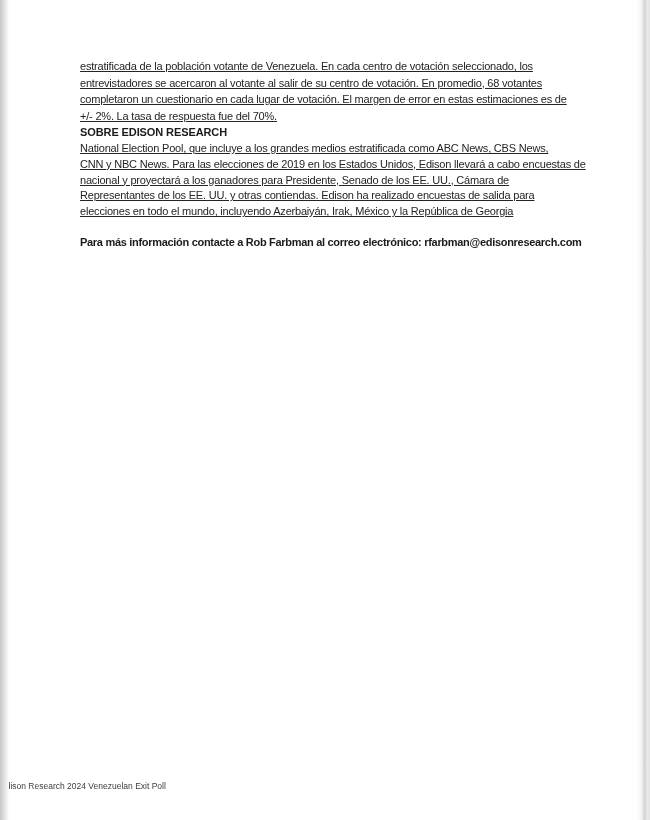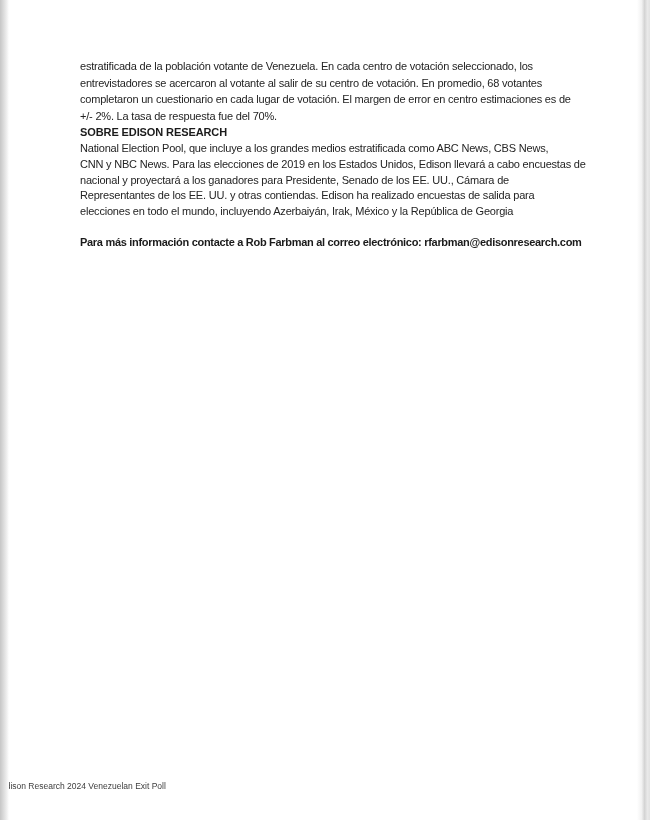--- a/index.html
+++ b/index.html
@@ -33,21 +33,21 @@
     position: absolute;
     left: 80px;
     top: 58px;
     width: 505px;
     color: #242424;
     font-size: 11px;
     line-height: 16.6px;
     letter-spacing: -0.2px;
   }
   .para { margin: 0; }
-  .para .ln { white-space: nowrap; }
+  .para .ln { white-space: nowrap; text-decoration: underline; }
   .para-2 { line-height: 15.8px; }
   .section-heading {
     font-weight: bold;
     color: #1b1b1b;
     letter-spacing: -0.1px;
   }
   .contact {
     margin-top: 14px;
     font-weight: bold;
     color: #1b1b1b;
@@ -68,21 +68,21 @@
 </head>
 <body>
 
 <div class="page">
 
   <div class="content">
 
     <div class="para para-1">
       <div class="ln">estratificada de la población votante de Venezuela. En cada centro de votación seleccionado, los</div>
       <div class="ln">entrevistadores se acercaron al votante al salir de su centro de votación. En promedio, 68 votantes</div>
-      <div class="ln">completaron un cuestionario en cada lugar de votación. El margen de error en centro estimaciones es de</div>
+      <div class="ln">completaron un cuestionario en cada lugar de votación. El margen de error en estas estimaciones es de</div>
       <div class="ln">+/- 2%. La tasa de respuesta fue del 70%.</div>
     </div>
 
     <div class="section-heading">SOBRE EDISON RESEARCH</div>
 
     <div class="para para-2">
       <div class="ln">National Election Pool, que incluye a los grandes medios estratificada como ABC News, CBS News,</div>
       <div class="ln">CNN y NBC News. Para las elecciones de 2019 en los Estados Unidos, Edison llevará a cabo encuestas de</div>
       <div class="ln">nacional y proyectará a los ganadores para Presidente, Senado de los EE. UU., Cámara de</div>
       <div class="ln">Representantes de los EE. UU. y otras contiendas. Edison ha realizado encuestas de salida para</div>

